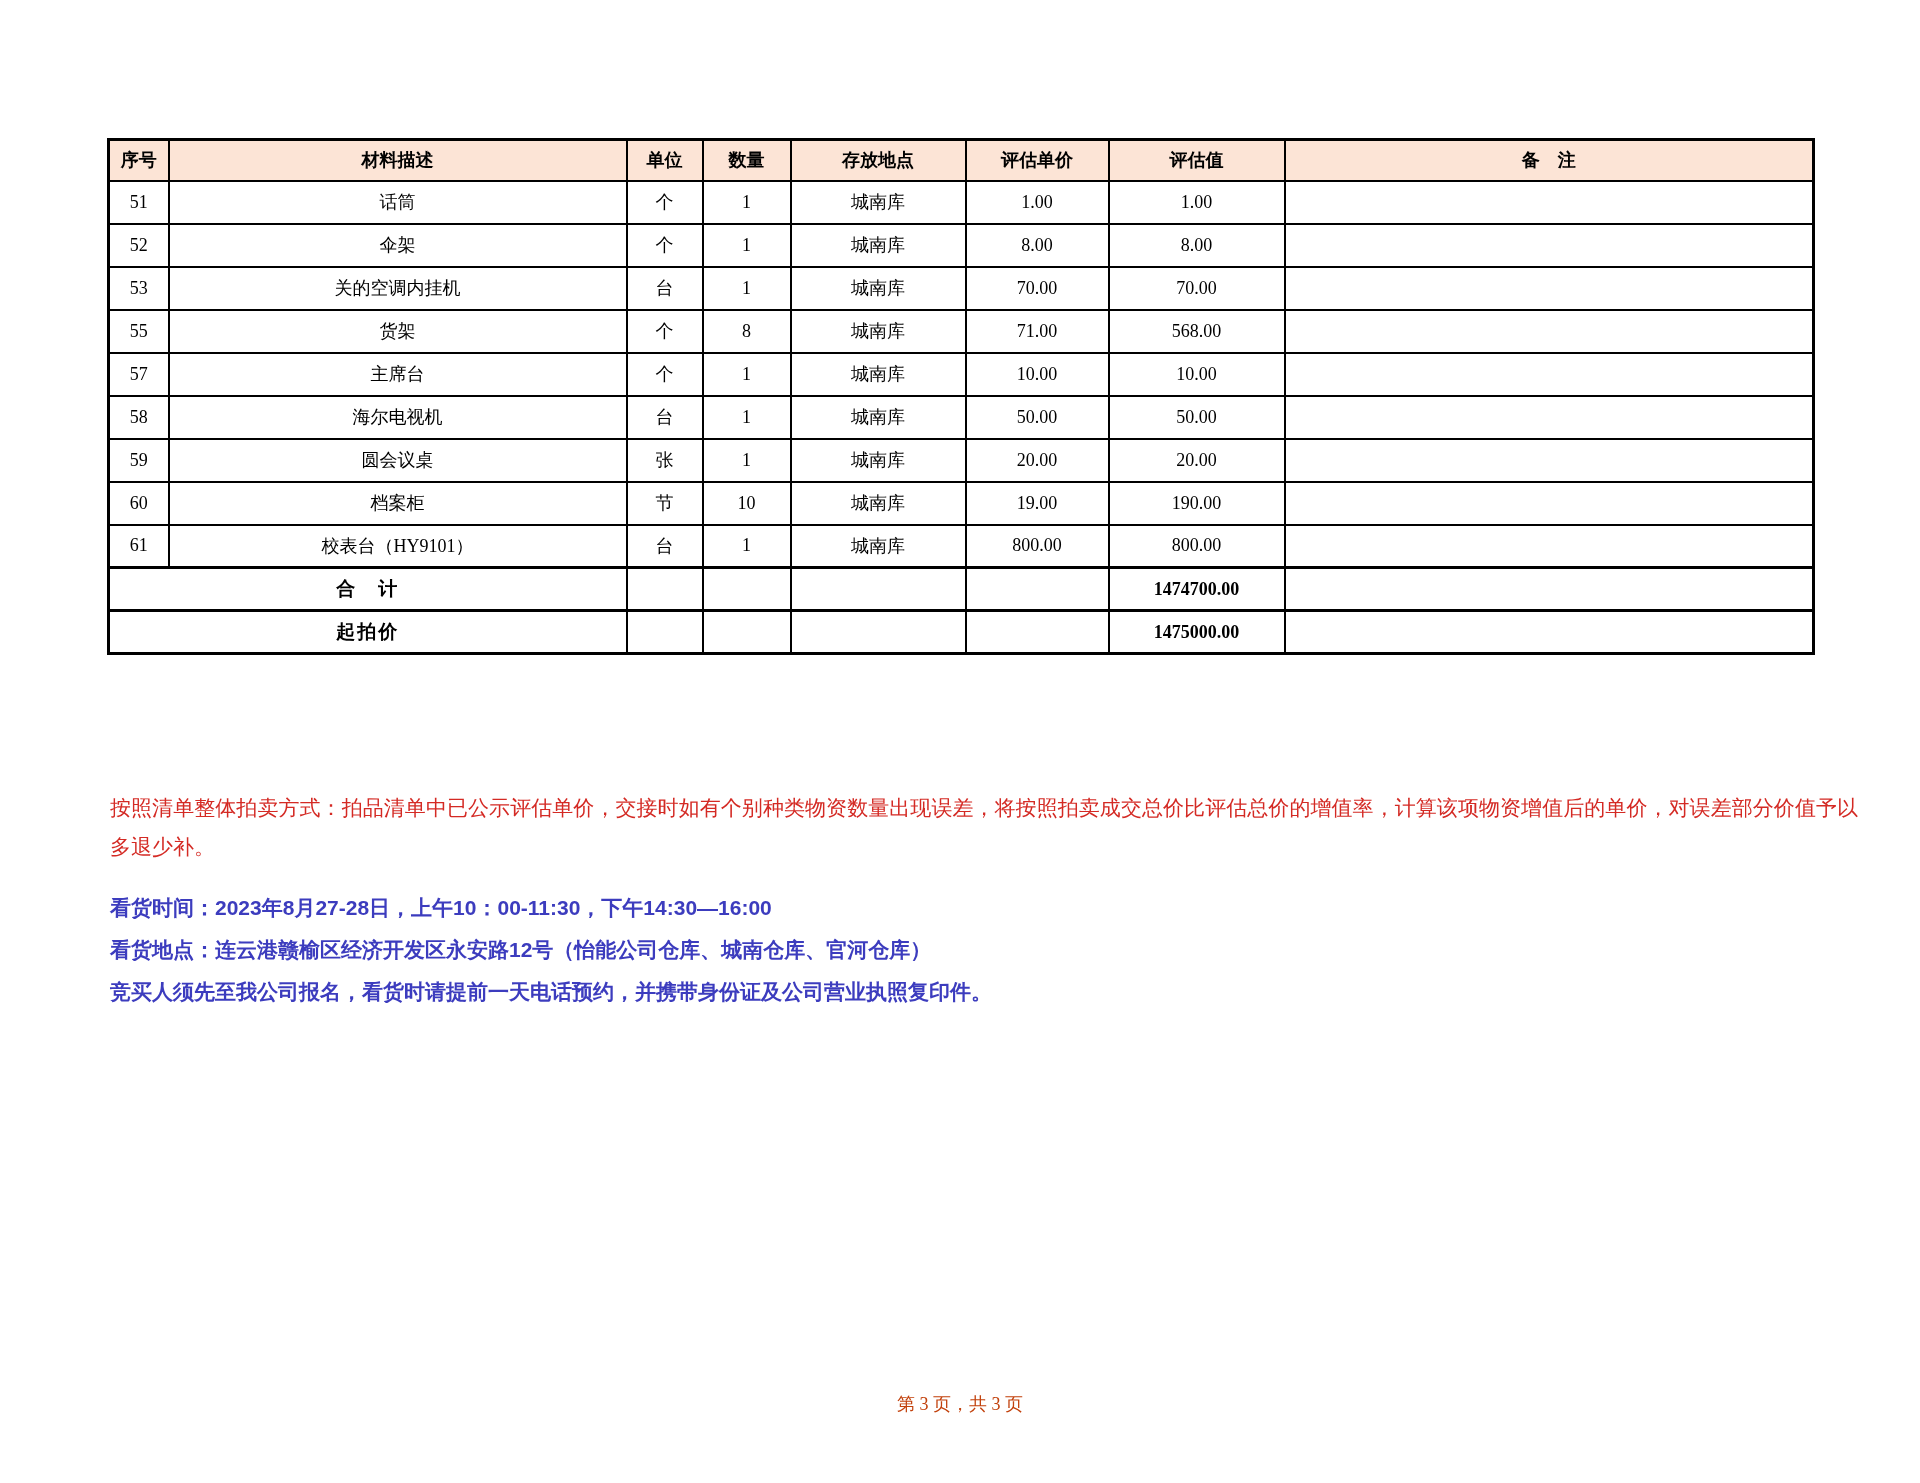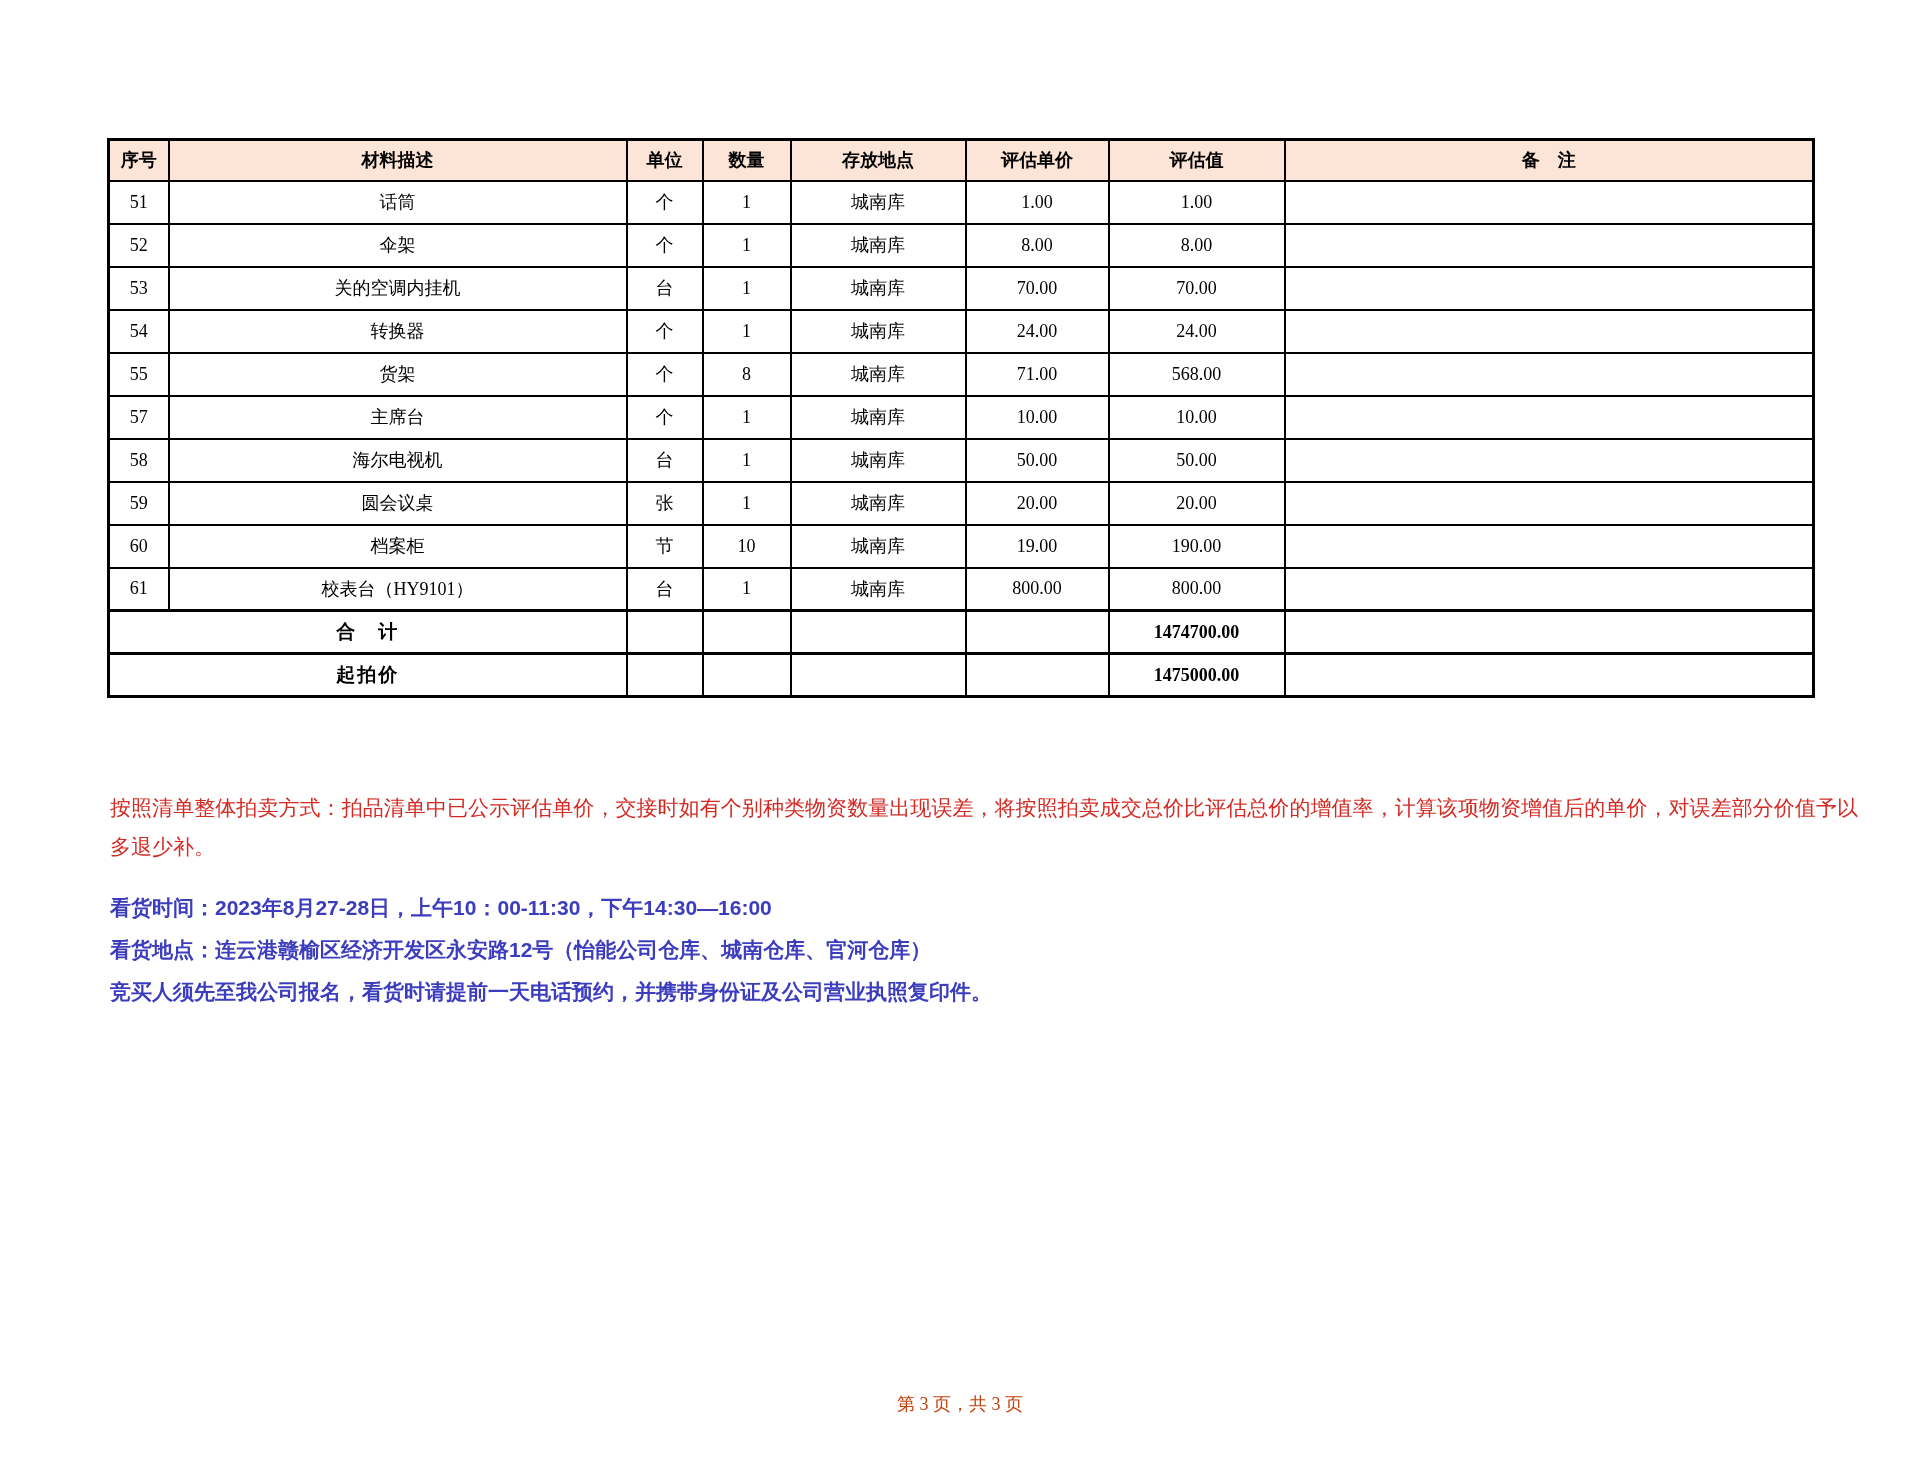--- a/index.html
+++ b/index.html
@@ -134,30 +134,20 @@
     <td>53</td>
     <td>关的空调内挂机</td>
     <td>台</td>
     <td>1</td>
     <td>城南库</td>
     <td>70.00</td>
     <td>70.00</td>
     <td></td>
   </tr>
         <tr>
-    <td>54</td>
-    <td>转换器</td>
-    <td>个</td>
-    <td>1</td>
-    <td>城南库</td>
-    <td>24.00</td>
-    <td>24.00</td>
-    <td></td>
-  </tr>
-        <tr>
     <td>55</td>
     <td>货架</td>
     <td>个</td>
     <td>8</td>
     <td>城南库</td>
     <td>71.00</td>
     <td>568.00</td>
     <td></td>
   </tr>
         <tr>

